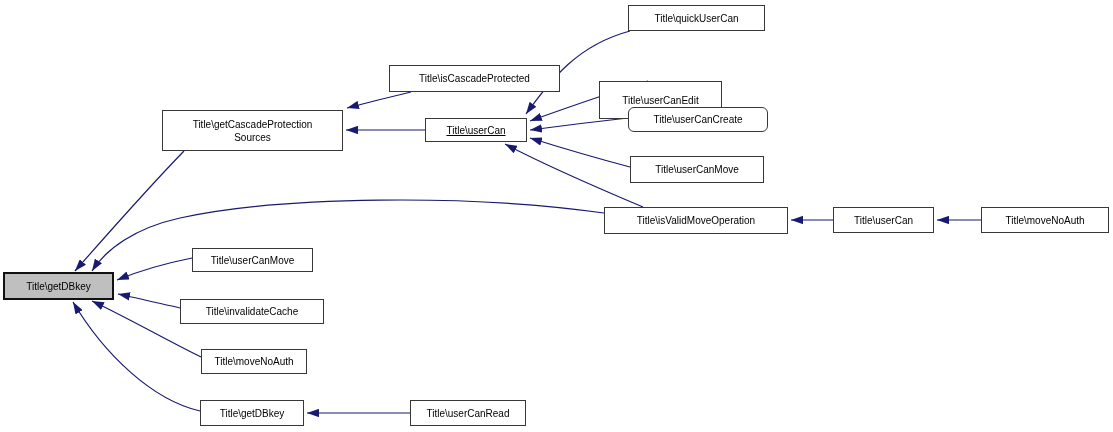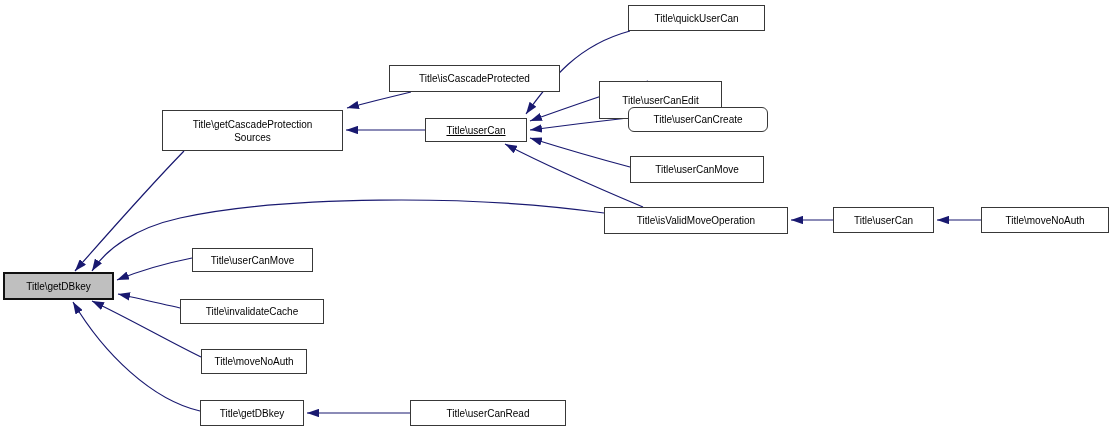--- a/index.html
+++ b/index.html
@@ -118,17 +118,17 @@
       </div>
       <div class="node" style="left: 180px; top: 299px; width: 144px; height: 25px;">
         <div>Title\invalidateCache</div>
       </div>
       <div class="node" style="left: 201px; top: 349px; width: 106px; height: 25px;">
         <div>Title\moveNoAuth</div>
       </div>
       <div class="node" style="left: 200px; top: 400px; width: 104px; height: 26px;">
         <div>Title\getDBkey</div>
       </div>
-      <div class="node" style="left: 410px; top: 400px; width: 156px; height: 26px;">
+      <div class="node" style="left: 410px; top: 400px; width: 116px; height: 26px;">
         <div>Title\userCanRead</div>
       </div>
     </div>
 </div>
 
 </body></html>

